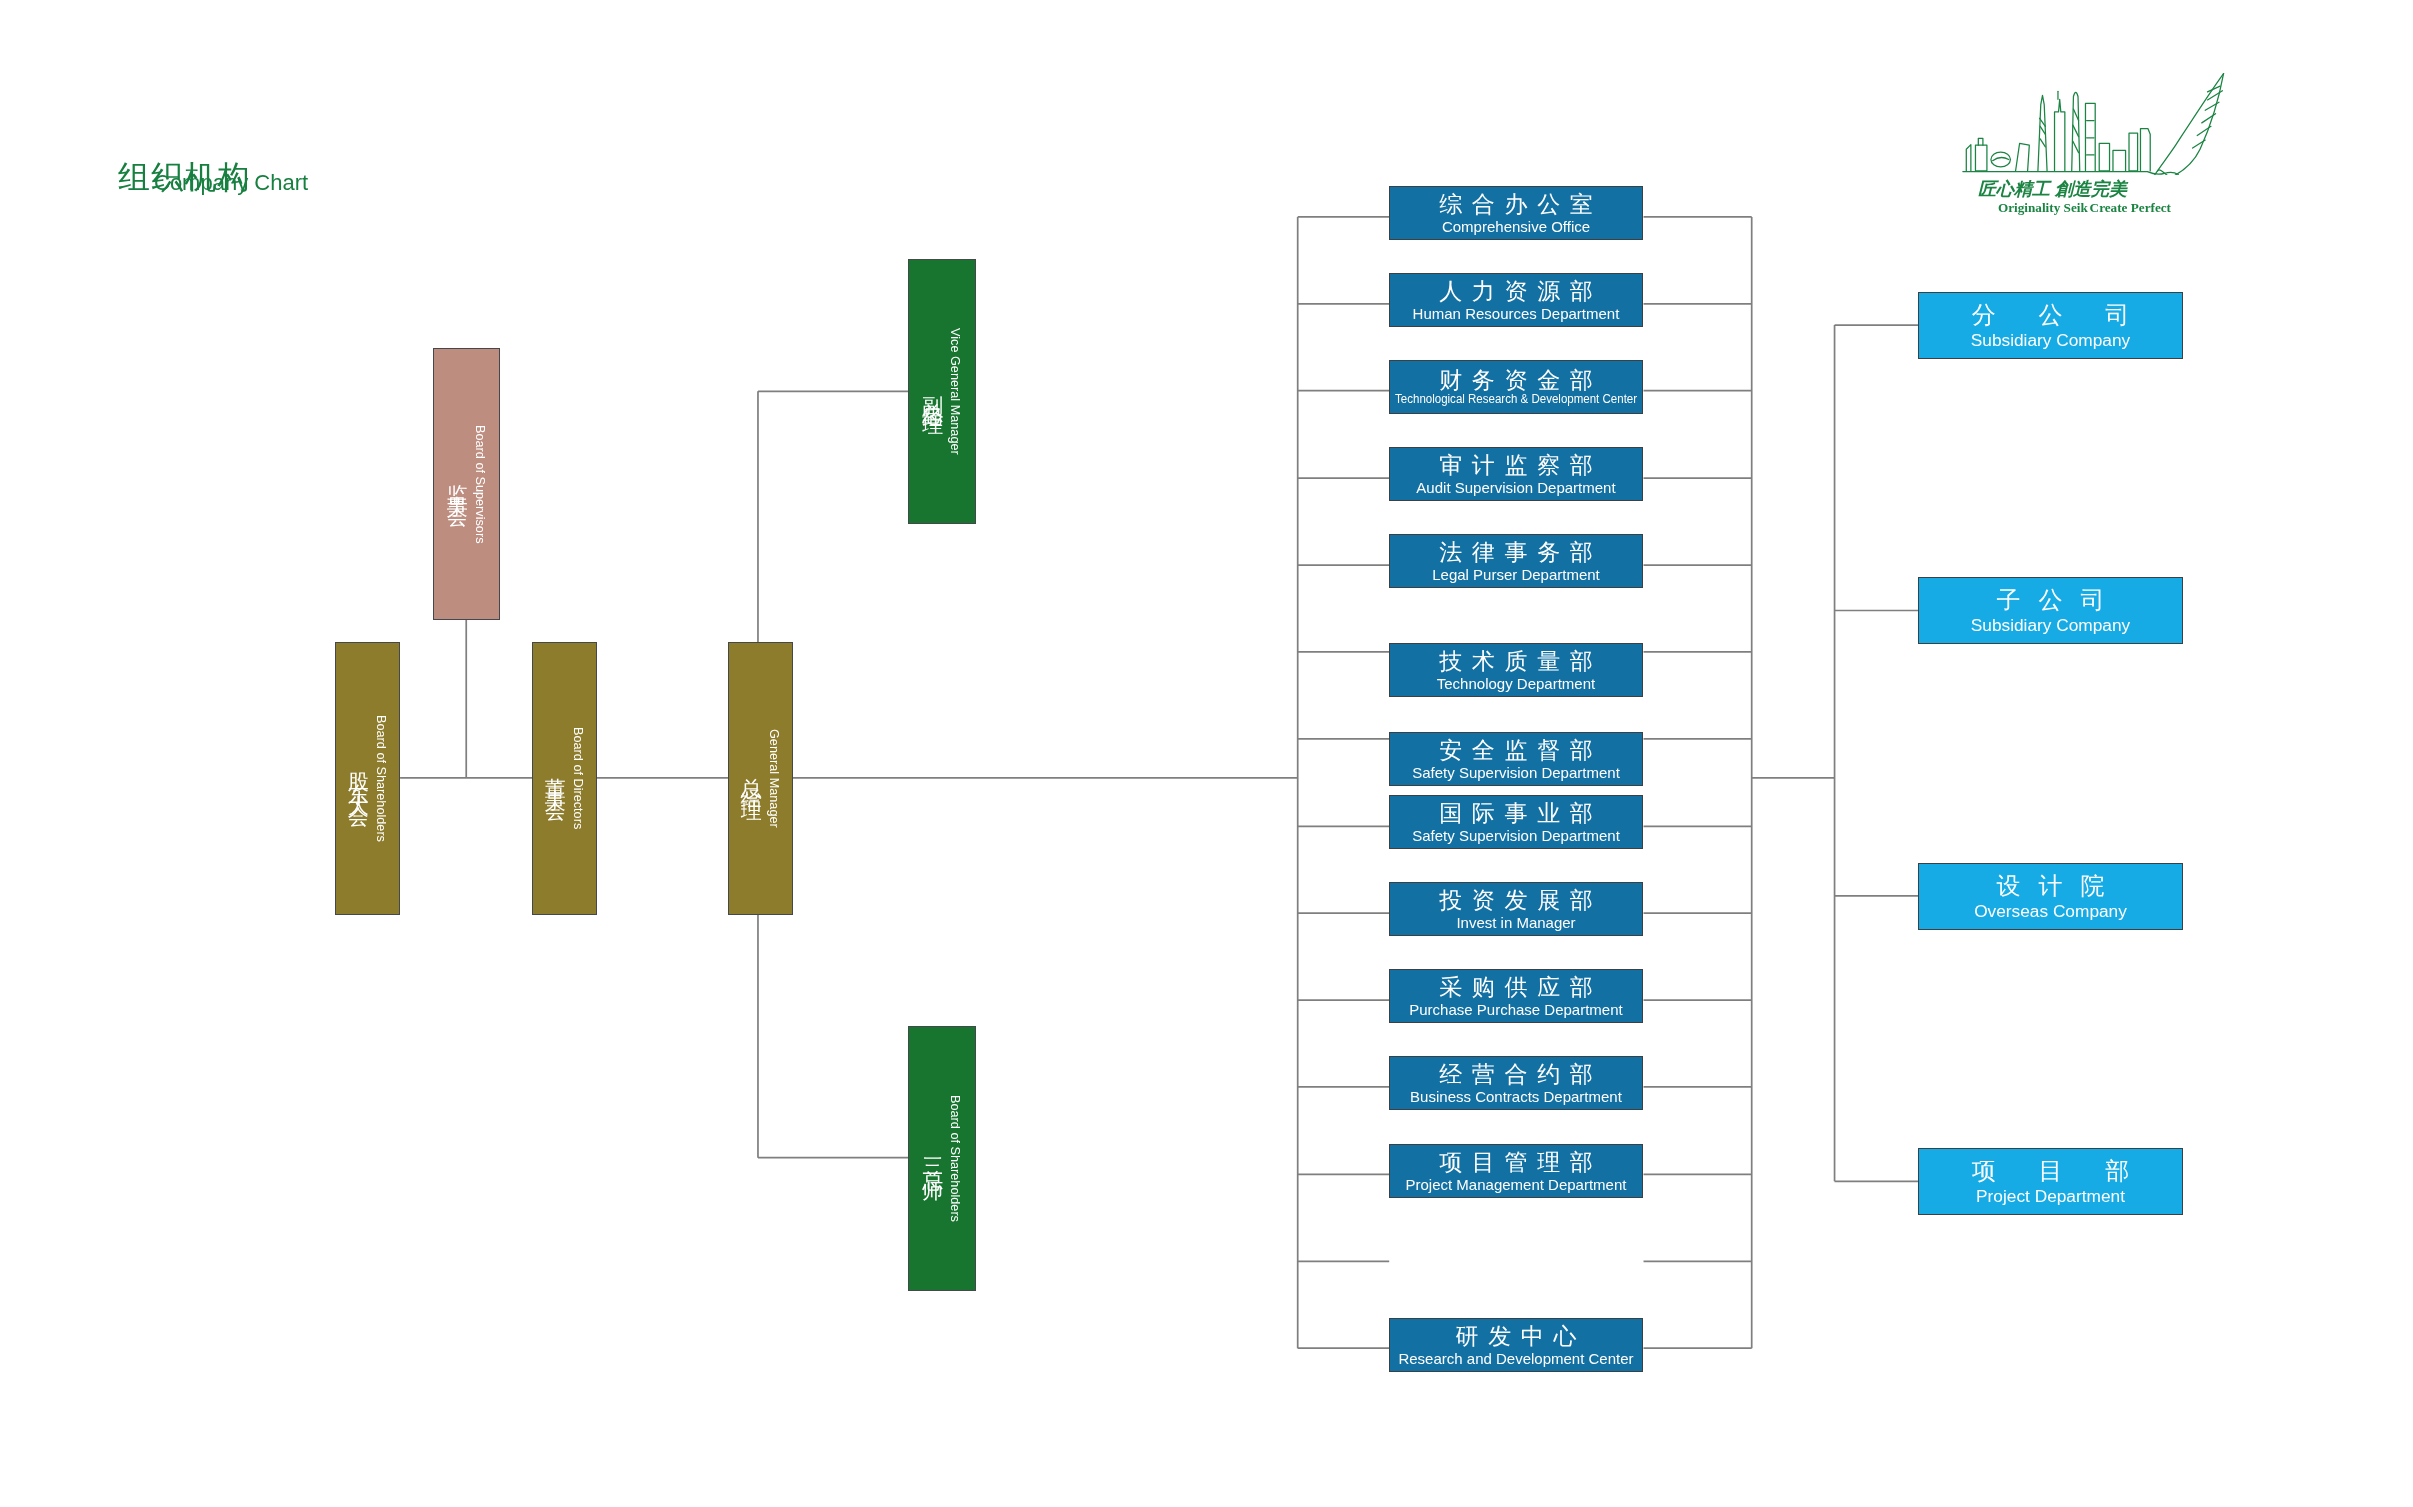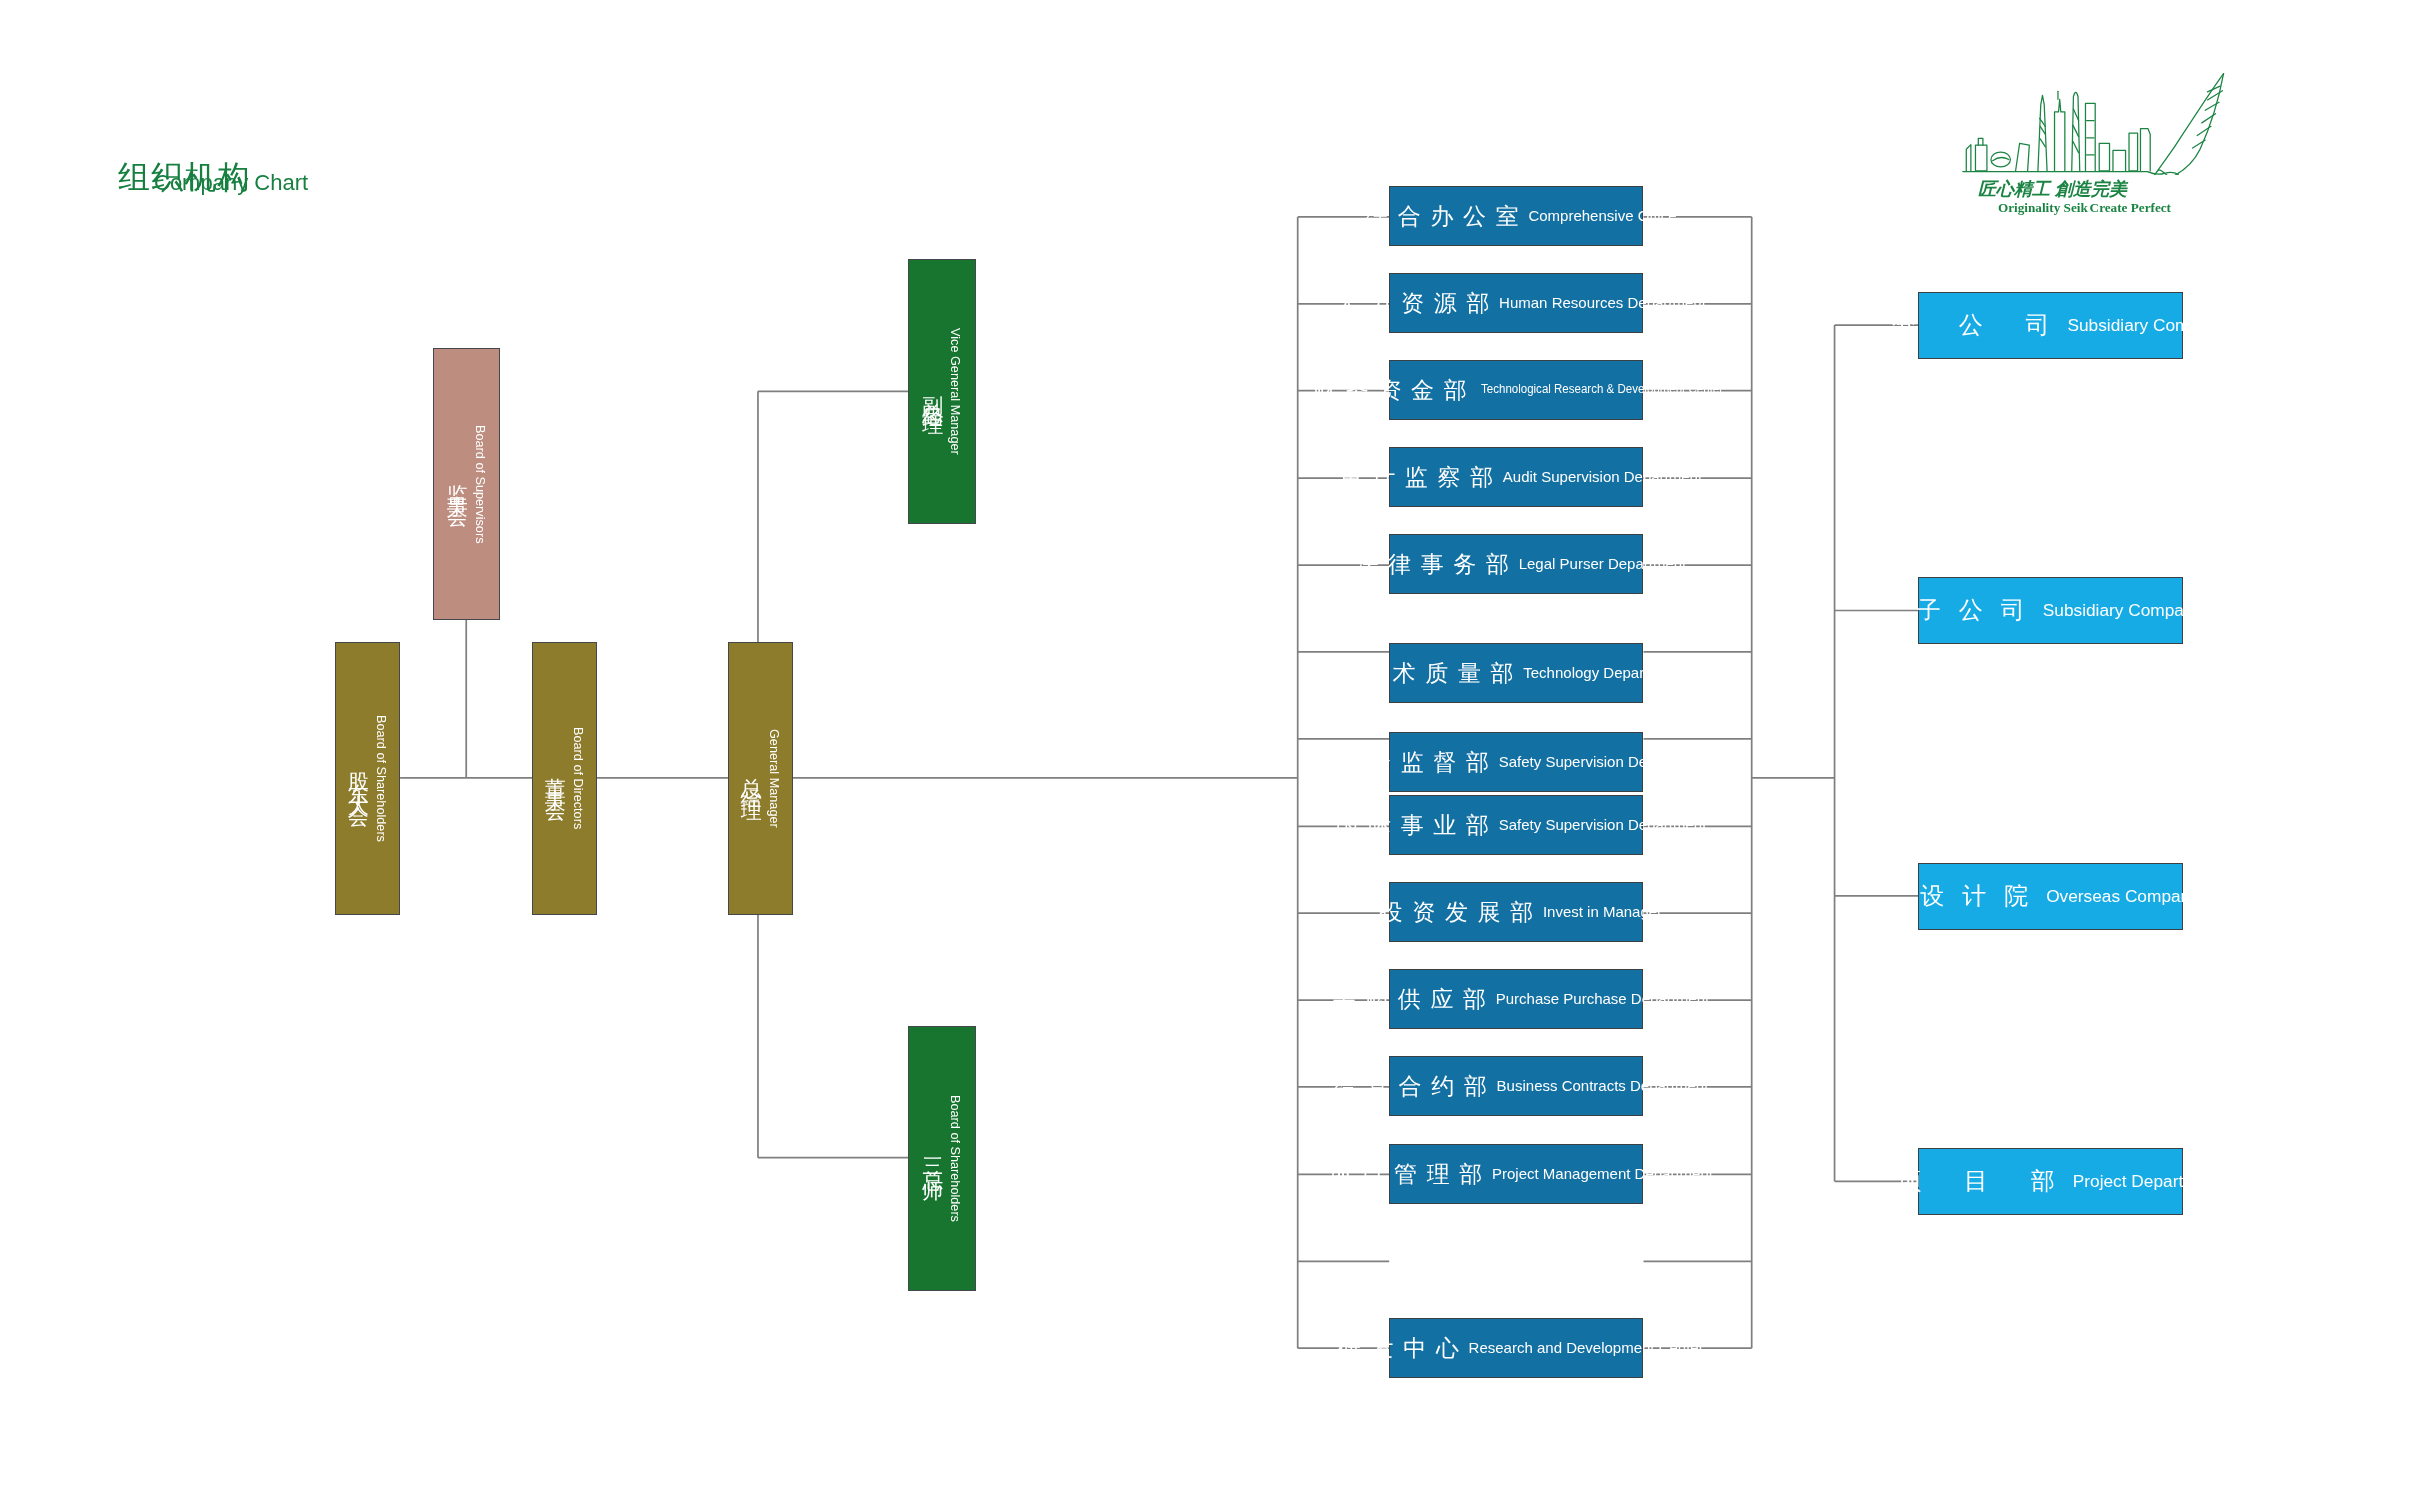--- a/index.html
+++ b/index.html
@@ -21,30 +21,30 @@
   .lines{position:absolute;left:0;top:0;z-index:1;}
   
   .gov-box{position:absolute;z-index:2;display:flex;flex-direction:row;align-items:center;justify-content:center;
            gap:4.6px;border:1.2px solid #44474b;box-sizing:border-box;color:#ffffff;}
   .gov-box.olive{background:#8e7c2d;}
   .gov-box.rose{background:#bd8d7f;}
   .gov-box.green{background:#17752f;}
   .vcn{writing-mode:vertical-rl;text-orientation:upright;font-size:21px;letter-spacing:0.55em;line-height:1;}
   .ven{writing-mode:vertical-rl;font-size:12.7px;line-height:1;}
   
-  .dept{position:absolute;z-index:2;left:1389px;width:254px;height:60px;background:#1370a2;
-        border:1.2px solid #3c4043;box-sizing:border-box;display:flex;
+  .dept{position:absolute;z-index:2;left:1389px;width:254px;height:54px;background:#1370a2;
+        border:1.2px solid #3c4043;box-sizing:border-box;display:flex;flex-direction:column;
         align-items:center;justify-content:center;color:#ffffff;}
   .dcn{font-size:23px;letter-spacing:0.42em;text-indent:0.42em;line-height:1.15;white-space:nowrap;}
   .den{font-size:15px;line-height:1.15;white-space:nowrap;}
   .den.mid{font-size:14px;}
   .den.small{font-size:12px;transform:scaleX(0.96);}
   
   .sub{position:absolute;z-index:2;left:1918px;width:265px;height:67px;background:#17abe5;
-       border:1.2px solid #3c4043;box-sizing:border-box;display:flex;
+       border:1.2px solid #3c4043;box-sizing:border-box;display:flex;flex-direction:column;
        align-items:center;justify-content:center;color:#ffffff;}
   .scn{font-size:24px;letter-spacing:0.75em;text-indent:0.75em;line-height:1.2;white-space:nowrap;}
   .sen{font-size:17.3px;line-height:1.2;white-space:nowrap;}
 </style>
 </head>
 <body>
 
 <div id="canvas">
 
   <div class="title-cn">组织机构</div>

